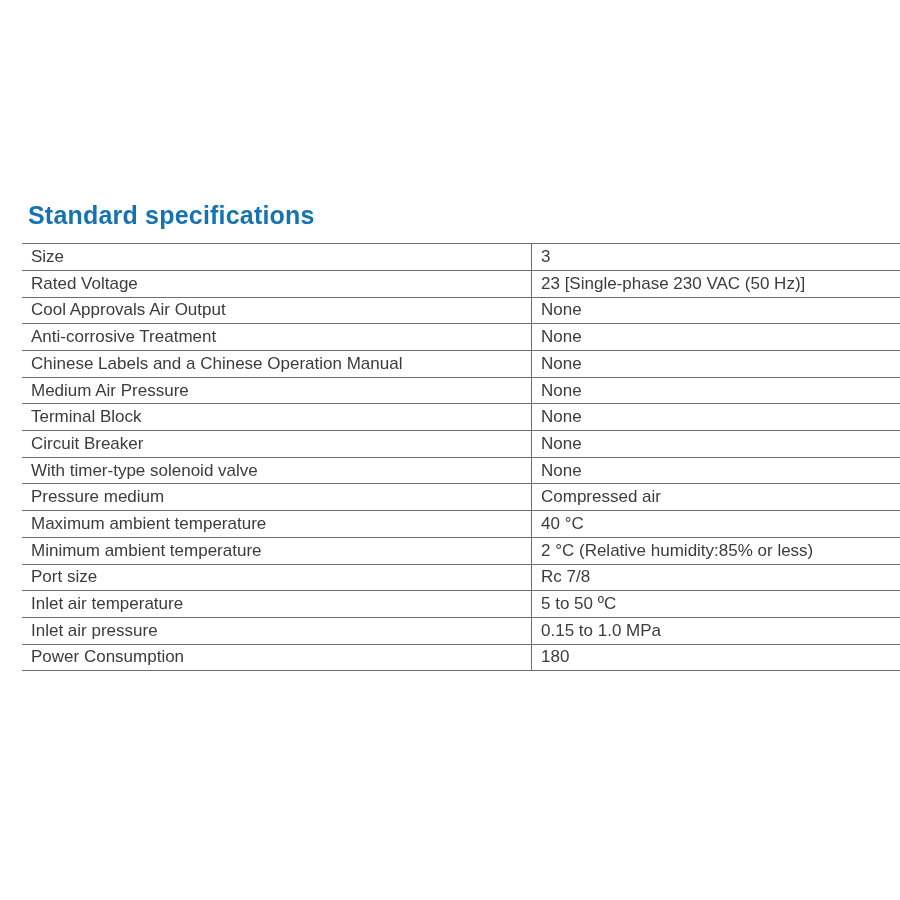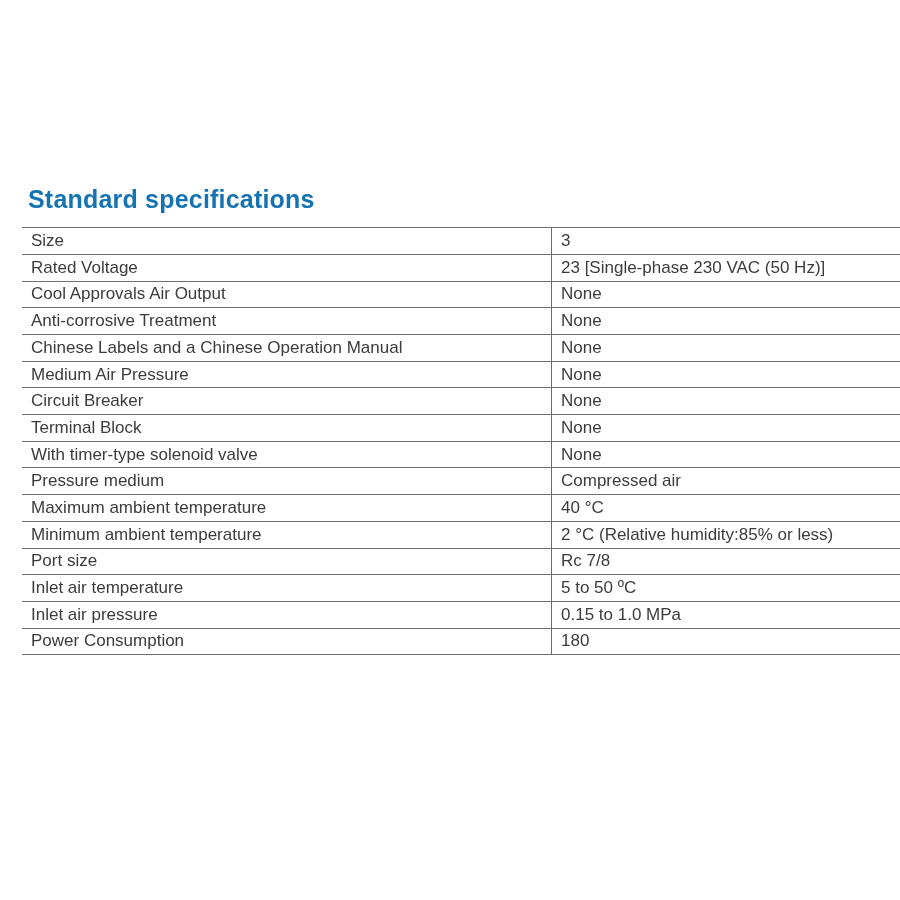--- a/index.html
+++ b/index.html
@@ -14,42 +14,42 @@
     font-family: "Liberation Sans", sans-serif;
     overflow: hidden;
   }
   .content {
     position: absolute;
     left: 22px;
     top: 186px;
     width: 878px;
   }
   .page-title {
-    margin: 0 0 0 6px;
+    margin: 16px 0 0 6px;
     font-size: 25px;
     font-weight: bold;
     color: #1573b2;
     letter-spacing: 0.2px;
     line-height: 1.05;
   }
   table.spec-table {
     border-collapse: collapse;
     width: 878px;
     margin-top: 15px;
     table-layout: fixed;
   }
   table.spec-table tr {
     border-top: 1px solid #6e6e6e;
   }
   table.spec-table tr:last-child {
     border-bottom: 1px solid #6e6e6e;
   }
   table.spec-table td {
     height: 25.7px;
-    padding: 0 20px 0 9px;
+    padding: 0 0 0 9px;
     font-size: 17px;
     color: #3c3c3c;
     vertical-align: middle;
     white-space: nowrap;
     overflow: hidden;
   }
   td.spec-label {
     width: 500px;
     border-right: 1px solid #6e6e6e;
   }
@@ -89,26 +89,26 @@
     <td class="spec-label">Chinese Labels and a Chinese Operation Manual</td>
     <td class="spec-value">None</td>
   </tr>
 
   <tr>
     <td class="spec-label">Medium Air Pressure</td>
     <td class="spec-value">None</td>
   </tr>
 
   <tr>
-    <td class="spec-label">Circuit Breaker</td>
+    <td class="spec-label">Terminal Block</td>
     <td class="spec-value">None</td>
   </tr>
 
   <tr>
-    <td class="spec-label">Terminal Block</td>
+    <td class="spec-label">Circuit Breaker</td>
     <td class="spec-value">None</td>
   </tr>
 
   <tr>
     <td class="spec-label">With timer-type solenoid valve</td>
     <td class="spec-value">None</td>
   </tr>
 
   <tr>
     <td class="spec-label">Pressure medium</td>

